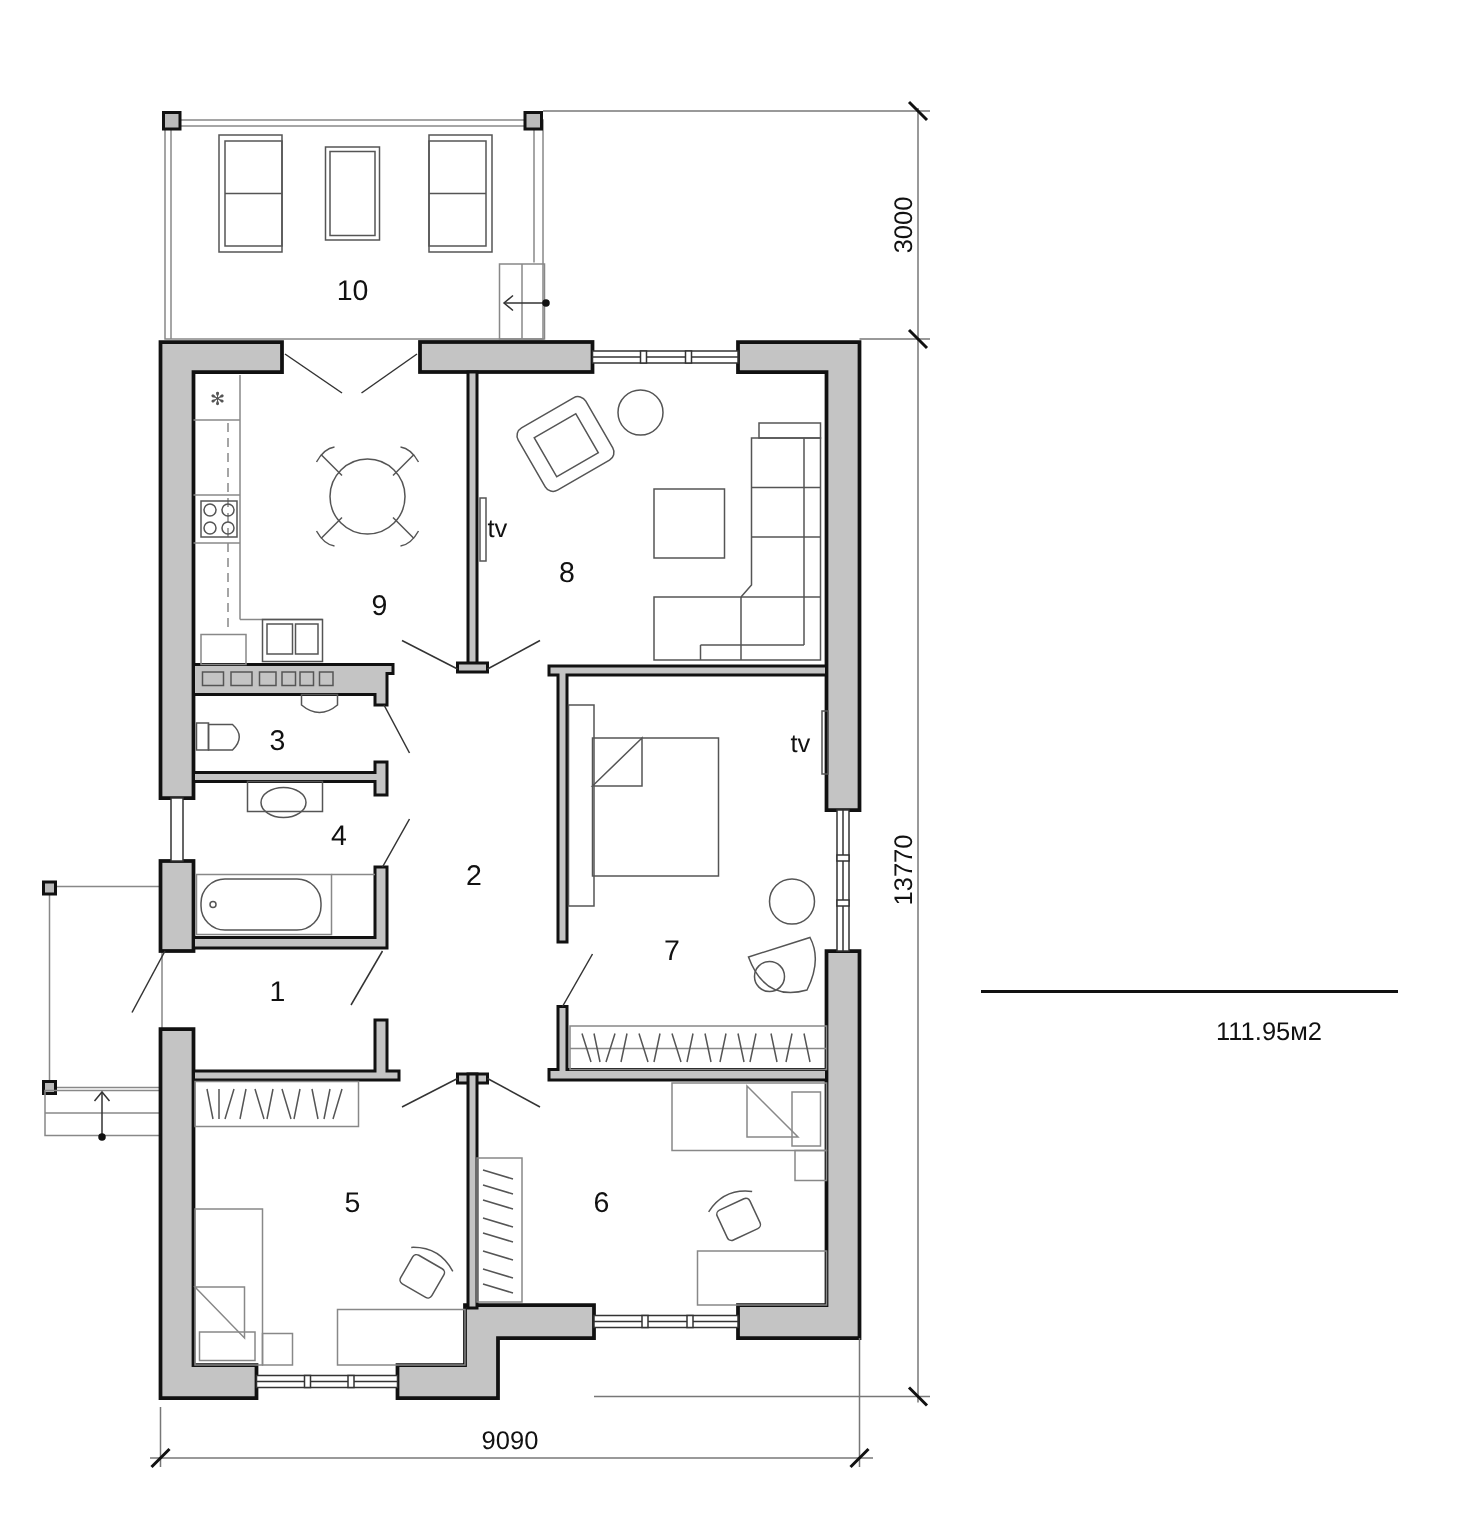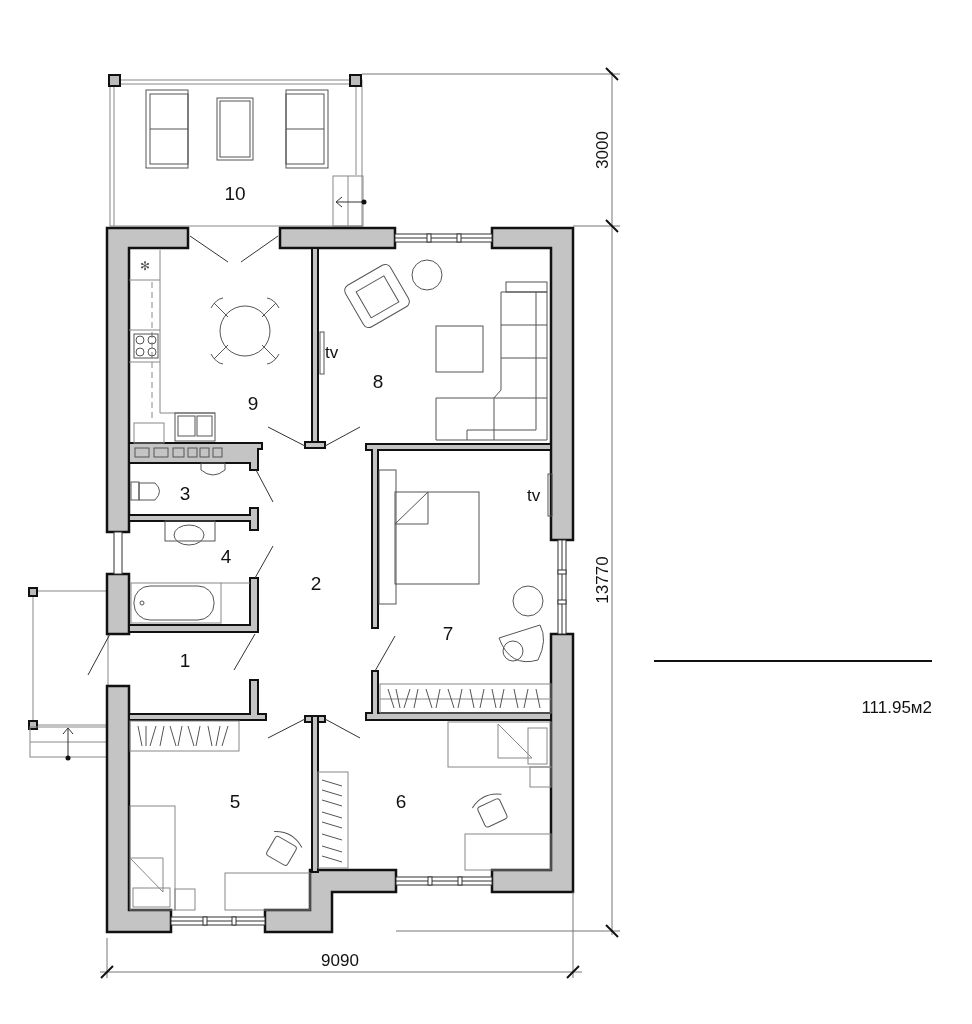--- a/index.html
+++ b/index.html
@@ -11,21 +11,21 @@
   .furnw{fill:#fff;stroke:#555;stroke-width:1;}
   .thin{fill:none;stroke:#888;stroke-width:1;}
   .dim{fill:none;stroke:#777;stroke-width:1;}
   .tick{stroke:#111;stroke-width:2;}
   .door{stroke:#333;stroke-width:1;fill:none;}
   .win{fill:#fff;stroke:#333;stroke-width:1;}
   .room-label{font-family:"Liberation Sans",sans-serif;font-size:19px;fill:#111;text-anchor:middle;}
   .tv-label{font-family:"Liberation Sans",sans-serif;font-size:17px;fill:#111;}
   .dim-label{font-family:"Liberation Sans",sans-serif;font-size:17px;fill:#111;text-anchor:middle;}
   .area-line{position:absolute;left:654px;top:660px;width:278px;height:0;border-top:2px solid #111;}
-  .area-label{position:absolute;left:760px;top:678px;width:172px;text-align:right;font-size:17px;color:#111;font-family:"Liberation Sans",sans-serif;margin-top:20px;}
+  .area-label{position:absolute;left:760px;top:678px;width:172px;text-align:center;font-size:17px;color:#111;font-family:"Liberation Sans",sans-serif;}
 </style>
 </head>
 <body>
 
 <svg id="plan" viewBox="0 0 972 1024" xmlns="http://www.w3.org/2000/svg">
 
   <g>
     <rect x="110" y="80" width="252" height="146" class="thin"></rect>
     <line x1="114" y1="84" x2="114" y2="226" class="thin"></line>
     <line x1="114" y1="84" x2="356" y2="84" class="thin"></line>

